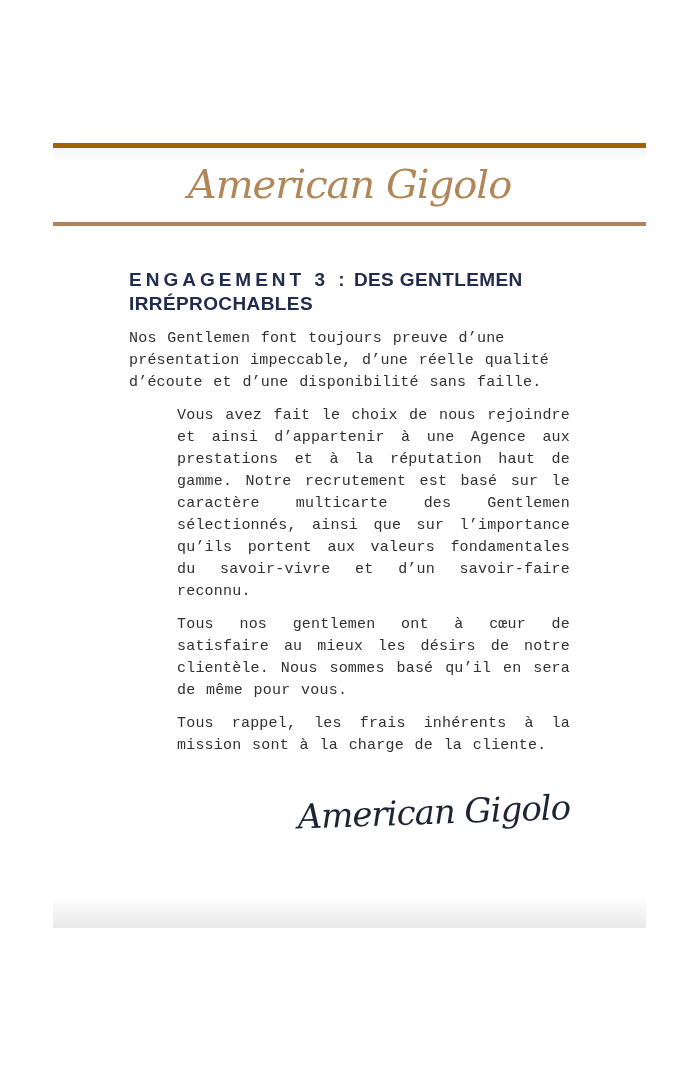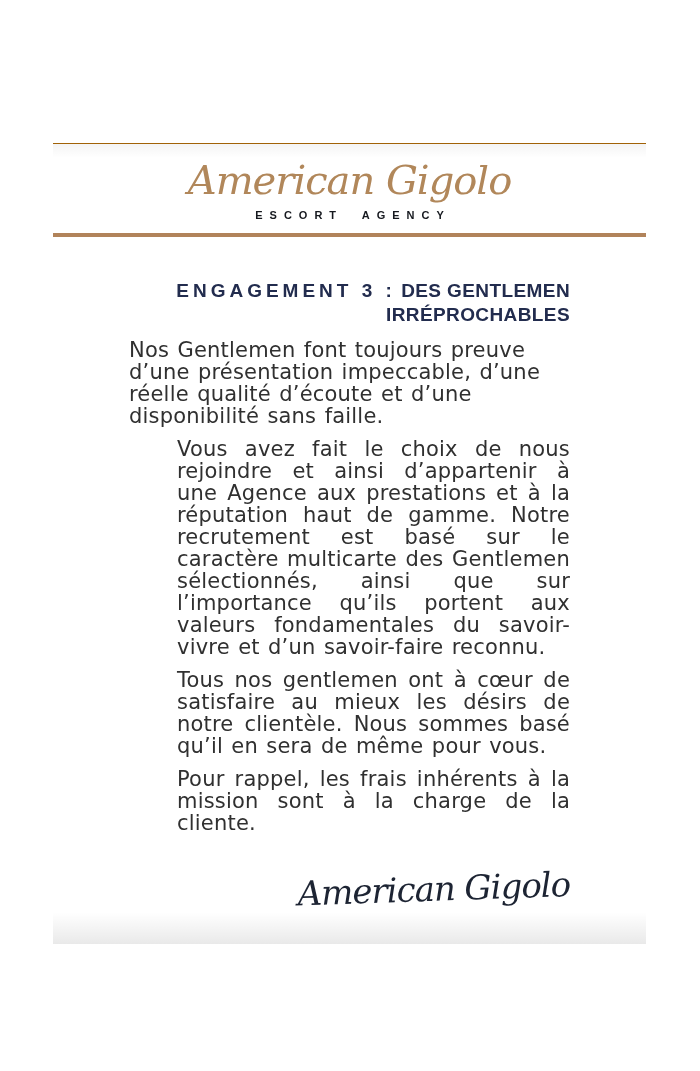--- a/index.html
+++ b/index.html
@@ -11,21 +11,21 @@
     overflow: hidden;
     font-family: "DejaVu Sans", sans-serif;
   }
 
   .letter-card {
     position: relative;
     width: 593px;
     min-height: 785px;
     margin: 143px 0 0 53px;
     background: #ffffff;
-    border-top: 1px solid #a16207;
+    border-top: 5px solid #a16207;
     padding-bottom: 36px;
   }
   .letter-card::before {
     content: "";
     position: absolute;
     top: 0; left: 0; right: 0;
     height: 14px;
     background: linear-gradient(rgba(0,0,0,0.045), rgba(0,0,0,0));
     pointer-events: none;
   }
@@ -67,32 +67,32 @@
     padding: 42px 76px 0 76px;
     color: #303030;
   }
   h1.section-heading {
     font-family: "Liberation Sans", sans-serif;
     font-weight: bold;
     font-size: 19px;
     line-height: 24px;
     color: #222c4e;
     margin-bottom: 12px;
-    text-align: right;
   }
   .heading-kicker { letter-spacing: 4px; }
   .heading-title { letter-spacing: 0.4px; }
 
   p.para {
-    font-size: 21px;
+    font-size: 15px;
     line-height: 22px;
     letter-spacing: 0.2px;
     word-spacing: 1.5px;
     margin-bottom: 11px;
     color: #303030;
+    font-family: Liberation Mono, monospace;
   }
   p.justify { text-align: justify; margin-left: 48px; }
 
   .signature {
     margin-top: 26px;
     text-align: right;
     font-family: "DejaVu Serif", serif;
     font-style: italic;
     font-size: 34px;
     line-height: 48px;
@@ -102,35 +102,34 @@
     transform-origin: right center;
   }
 </style>
 </head>
 <body>
 
 <div class="letter-card">
 
   <div class="brand-header">
     <div class="logo-script">American Gigolo</div>
-    <div class="tagline">ESCORT AGENCY</div>
   </div>
 
   <div class="divider"></div>
 
   <div class="content">
 
     <h1 class="section-heading"><span class="heading-kicker">ENGAGEMENT 3 :</span> <span class="heading-title">DES GENTLEMEN IRRÉPROCHABLES</span></h1>
 
     <p class="para">Nos Gentlemen font toujours preuve d’une présentation impeccable, d’une réelle qualité d’écoute et d’une disponibilité sans faille.</p>
 
     <p class="para justify">Vous avez fait le choix de nous rejoindre et ainsi d’appartenir à une Agence aux prestations et à la réputation haut de gamme. Notre recrutement est basé sur le caractère multicarte des Gentlemen sélectionnés, ainsi que sur l’importance qu’ils portent aux valeurs fondamentales du savoir-vivre et d’un savoir-faire reconnu.</p>
 
     <p class="para justify">Tous nos gentlemen ont à cœur de satisfaire au mieux les désirs de notre clientèle. Nous sommes basé qu’il en sera de même pour vous.</p>
 
 
-    <p class="para justify">Pour rappel, les frais inhérents à la mission sont à la charge de la cliente.</p>
+    <p class="para justify">Tous rappel, les frais inhérents à la mission sont à la charge de la cliente.</p>
 
 
     <div class="signature">American Gigolo</div>
 
   </div>
 </div>
 
 </body></html>

